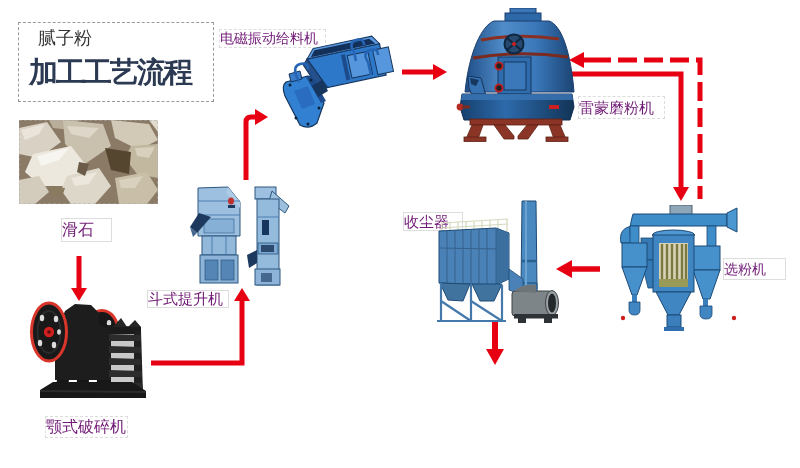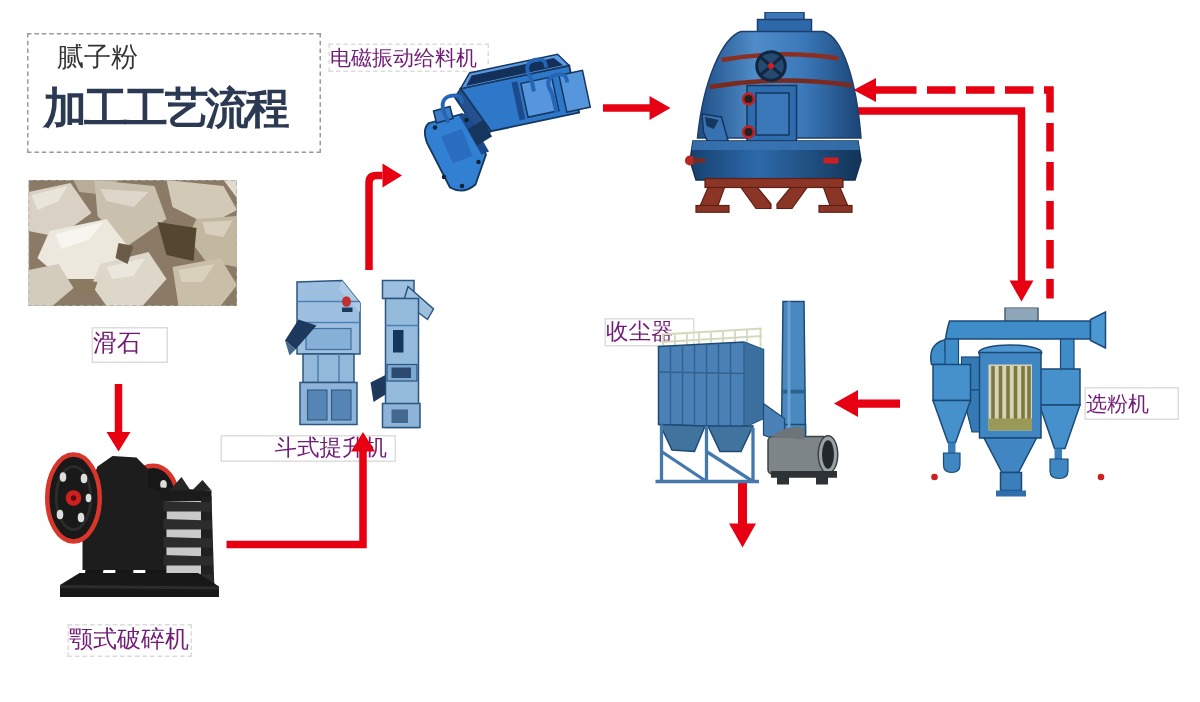--- a/index.html
+++ b/index.html
@@ -37,22 +37,23 @@
       <polygon points="100,60 124,56 116,68 102,68" fill="#d9d1bd"></polygon>
       <polygon points="0,60 20,56 30,72 16,84 0,84" fill="#d3cbbc"></polygon>
       <polygon points="86,28 112,32 110,54 92,50" fill="#54462f"></polygon>
       <polygon points="60,42 70,44 66,56 58,52" fill="#6b5c49"></polygon>
       <polygon points="30,66 46,68 43,77 32,75" fill="#8a7a60"></polygon>
       <rect x="0" y="0" width="139" height="84" fill="none" stroke="#aaa" stroke-width="1" stroke-dasharray="3,2"></rect>
     </svg>
   </div>
 
   <div class="lbl" style="left:61px;top:218px;width:49px;height:22px;line-height:22px;font-size:16px;border:1px solid #ddd;">滑石</div>
-  <div class="lbl" style="left:147px;top:290px;width:80px;height:16px;line-height:16px;font-size:15px;border:1px solid #ddd;padding-left:35px;">斗式提升机</div>
+  <div class="lbl" style="left:147px;top:290px;width:80px;height:16px;line-height:16px;font-size:15px;border:1px solid #ddd;">斗式提升机</div>
   <div class="lbl" style="left:219px;top:29px;width:105px;height:17px;line-height:17px;font-size:14px;border:1px dashed #dcdcdc;">电磁振动给料机</div>
+  <div class="lbl" style="left:578px;top:96px;width:85px;height:21px;line-height:21px;font-size:15px;border:1px dashed #dcdcdc;">雷蒙磨粉机</div>
   <div class="lbl" style="left:723px;top:258px;width:61px;height:20px;line-height:20px;font-size:14px;border:1px solid #ddd;">选粉机</div>
   <div class="lbl" style="left:403px;top:212px;width:58px;height:17px;line-height:17px;font-size:15px;border:1px solid #ddd;">收尘器</div>
   <div class="lbl" style="left:45px;top:416px;width:81px;height:20px;line-height:20px;font-size:16px;border:1px dashed #dcdcdc;">颚式破碎机</div>
 
   <svg class="abs" style="left:0;top:0;" width="800" height="468" viewBox="0 0 800 468">
     <g fill="#e60012" stroke="#e60012">
 
       <line x1="79" y1="256" x2="79" y2="289" stroke-width="5" fill="none"></line>
       <polygon points="71,288 87,288 79,301" stroke="none"></polygon>
 

